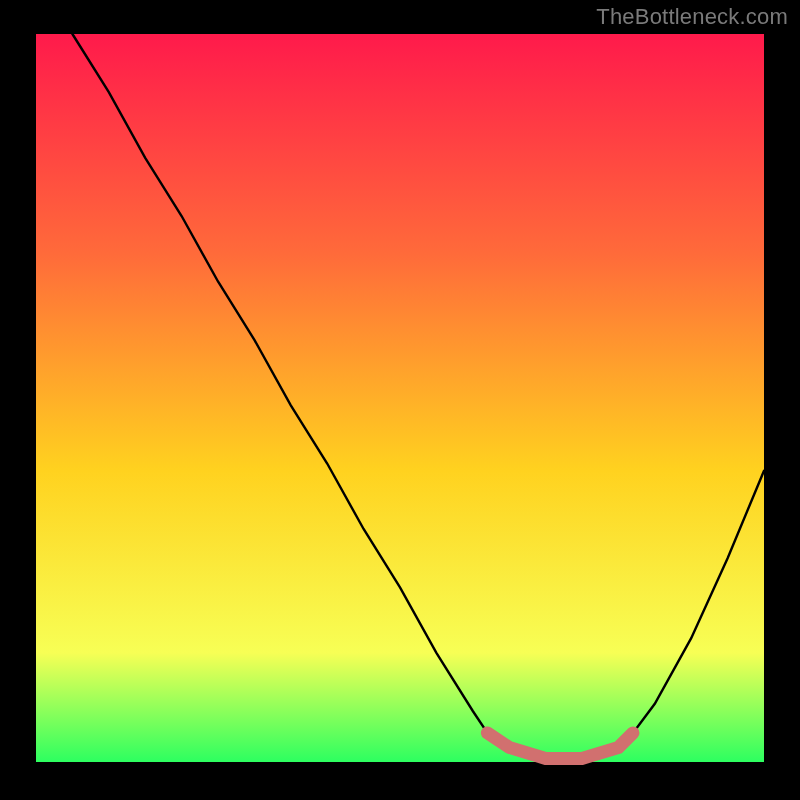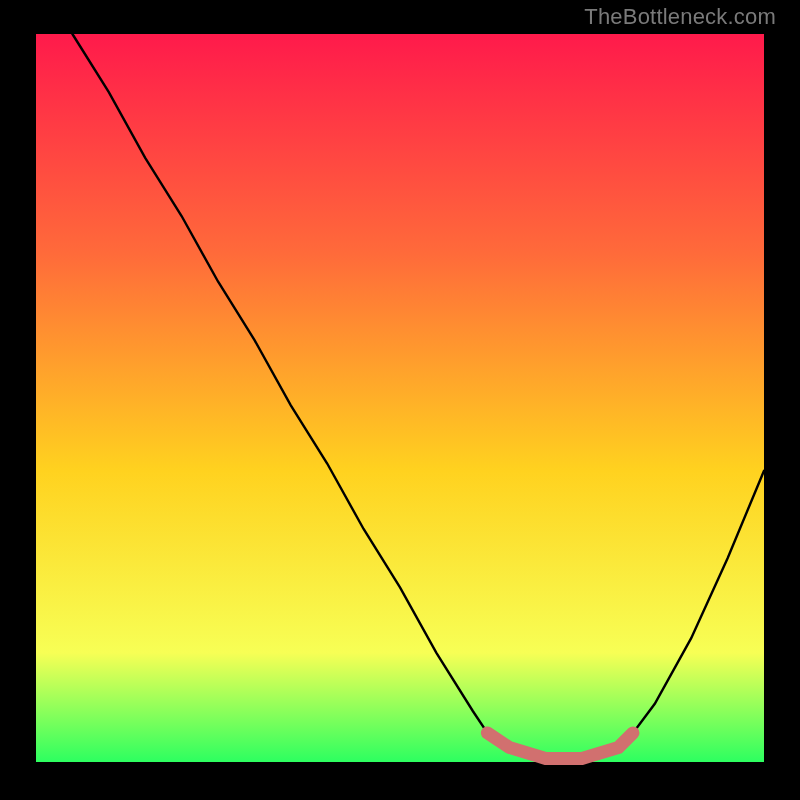--- a/index.html
+++ b/index.html
@@ -13,21 +13,21 @@
   }
   .wrap {
     position: relative;
     width: 800px;
     height: 800px;
     background: #000;
   }
   .attribution {
     position: absolute;
     top: 4px;
-    right: 24px;
+    right: 12px;
     color: #7a7a7a;
     font-size: 22px;
     font-weight: 500;
     letter-spacing: 0.2px;
     z-index: 3;
   }
   svg {
     display: block;
   }
 </style>

